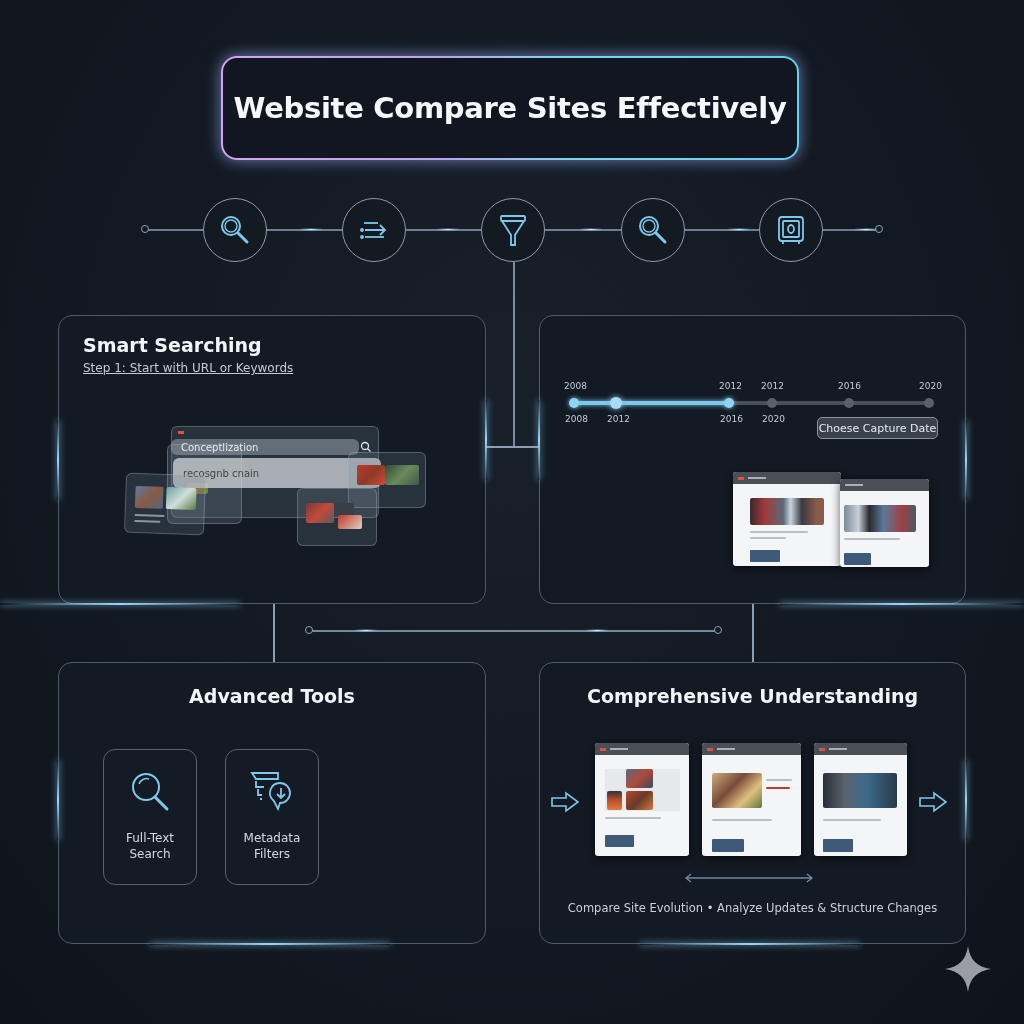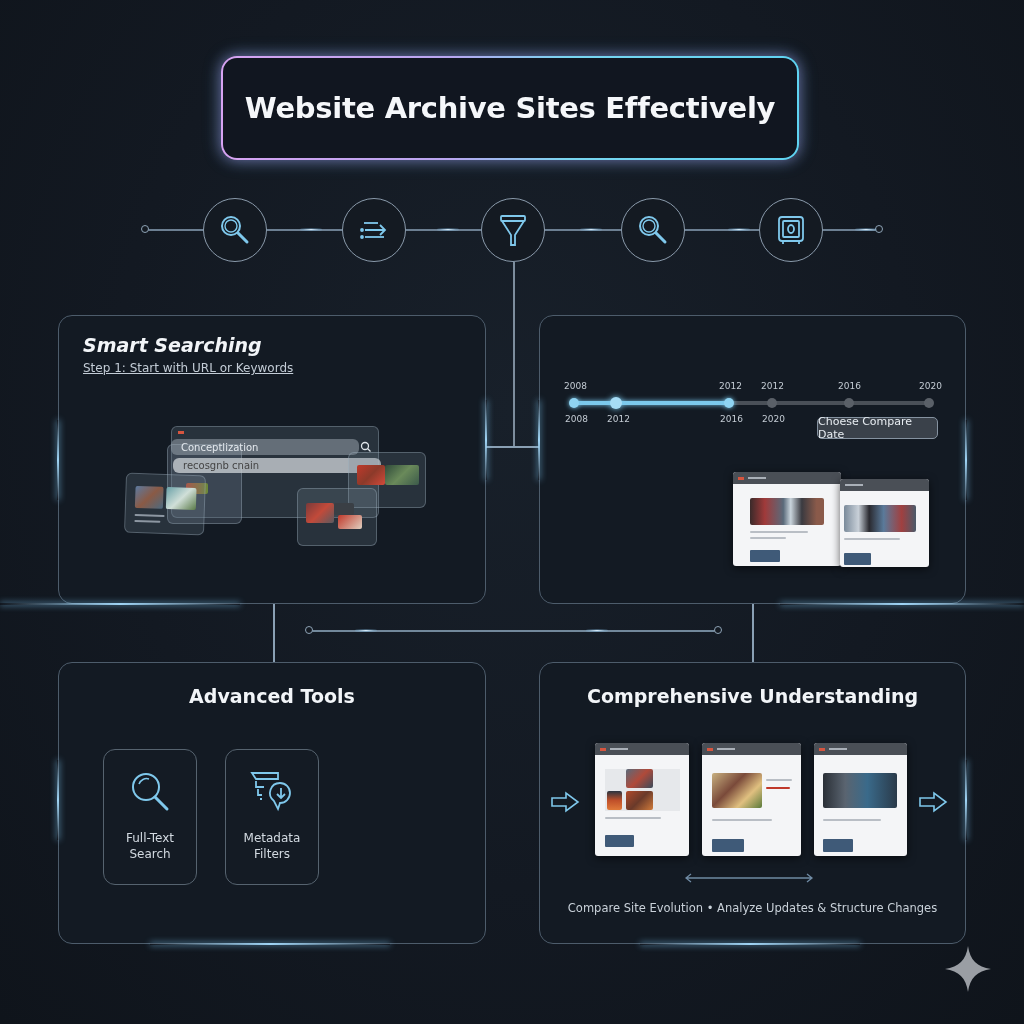--- a/index.html
+++ b/index.html
@@ -111,21 +111,21 @@
   }
   .tool-card .icon { margin-top: 18px; height: 48px; display: flex; align-items: center; }
   .tool-label { margin-top: 14px; font-size: 12px; line-height: 16px; color: #d3dae1; text-align: center; }
 
   .caption { font-size: 11.5px; color: #c9d1d9; }
 </style>
 </head>
 <body>
 
 <div class="abs title-box">
-  <span>Website Archive Sites Effectively</span>
+  <span>Website Compare Sites Effectively</span>
 </div>
 
 <div>
   <div class="abs rail-line" style="left:148px; top:229px; width:730px;"></div>
   <div class="abs rail-dot" style="left:141px; top:225px;"></div>
   <div class="abs rail-dot" style="left:875px; top:225px;"></div>
   <div class="abs glint" style="left:300px; top:228px;"></div>
   <div class="abs glint" style="left:437px; top:228px;"></div>
   <div class="abs glint" style="left:580px; top:228px;"></div>
   <div class="abs glint" style="left:728px; top:228px;"></div>
@@ -167,37 +167,37 @@
         <ellipse cx="18" cy="17" rx="3" ry="4"></ellipse>
         <path d="M10 29 V32 M26 29 V32"></path>
     </svg>
   </div>
 </div>
 
 <div class="abs" style="left:513px; top:262px; width:1.5px; height:185px; background:#7d8d9d;"></div>
 <div class="abs" style="left:486px; top:446px; width:54px; height:1.5px; background:#8aa0b4;"></div>
 
 <div class="abs panel" style="left:58px; top:315px; width:428px; height:289px;">
-  <div class="abs panel-title" style="left:24px; top:18px;font-style:italic;">Smart Searching</div>
+  <div class="abs panel-title" style="left:24px; top:18px;">Smart Searching</div>
   <div class="abs subtitle" style="left:24px; top:45px;text-decoration:underline;">Step 1: Start with URL or Keywords</div>
 
   <div class="abs glass" style="left:112px; top:110px; width:208px; height:92px;">
     <div class="abs" style="left:6px; top:4px; width:6px; height:3px; background:#d6553f;"></div>
   </div>
   <div class="abs glass" style="left:108px; top:128px; width:75px; height:80px; background:rgba(95,110,125,0.35);">
     <div class="abs thumb" style="left:18px; top:38px; width:22px; height:11px; background:linear-gradient(90deg,#b34a36,#6a8a3a);"></div>
   </div>
   <div class="abs search-bar" style="left:112px; top:123px; width:188px; height:16px;">
     <span>Conceptlization</span>
   </div>
   <svg class="abs" style="left:301px; top:125px;" width="12" height="12" viewBox="0 0 12 12" fill="none" stroke="#dfe5ea" stroke-width="1.3">
     <circle cx="5" cy="5" r="3.5"></circle>
       <path d="M7.5 7.5 L10.5 10.5"></path>
   </svg>
-  <div class="abs search-bar light" style="left:114px; top:142px; width:208px; height:15px;">
+  <div class="abs search-bar light" style="left:114px; top:142px; width:208px; height:30px;">
     <span>recosgnb cnain</span>
   </div>
 
   <div class="abs glass" style="left:66px; top:158px; width:80px; height:60px; transform:rotate(2deg);">
     <div class="abs thumb" style="left:9px; top:12px; width:28px; height:22px; background:linear-gradient(135deg,#5c7aa0,#8a5a45,#4c6a80);"></div>
     <div class="abs thumb" style="left:40px; top:12px; width:30px; height:22px; background:linear-gradient(135deg,#6aa1a8,#d0dfd8,#5a7a48);"></div>
     <div class="abs line" style="left:9px; top:40px; width:30px; background:#8d97a2;"></div>
     <div class="abs line" style="left:9px; top:46px; width:26px; background:#8d97a2;"></div>
   </div>
 
@@ -230,21 +230,21 @@
   <div class="abs tl-label" style="left:221px; top:65px;">2012</div>
   <div class="abs tl-label" style="left:298px; top:65px;">2016</div>
   <div class="abs tl-label" style="left:379px; top:65px;">2020</div>
 
   <div class="abs tl-label" style="left:25px; top:98px;">2008</div>
   <div class="abs tl-label" style="left:67px; top:98px;">2012</div>
   <div class="abs tl-label" style="left:180px; top:98px;">2016</div>
   <div class="abs tl-label" style="left:222px; top:98px;">2020</div>
 
   <div class="abs tooltip" style="left:277px; top:101px; width:121px; height:22px;">
-    <span>Choese Compare Date</span>
+    <span>Choese Capture Date</span>
   </div>
 
   <div class="abs browser" style="left:193px; top:156px; width:108px; height:94px;">
     <div class="bar">
         <i></i>
         <b></b>
       </div>
     <div class="abs thumb" style="left:17px; top:26px; width:74px; height:27px; background:linear-gradient(90deg,#3a2a2a,#a03a3a 20%,#5a6a7a 45%,#c9d4dc 55%,#3a3a40 70%,#8a5a4a 90%);"></div>
     <div class="abs line" style="left:17px; top:59px; width:58px;"></div>
     <div class="abs line" style="left:17px; top:65px; width:36px;"></div>

